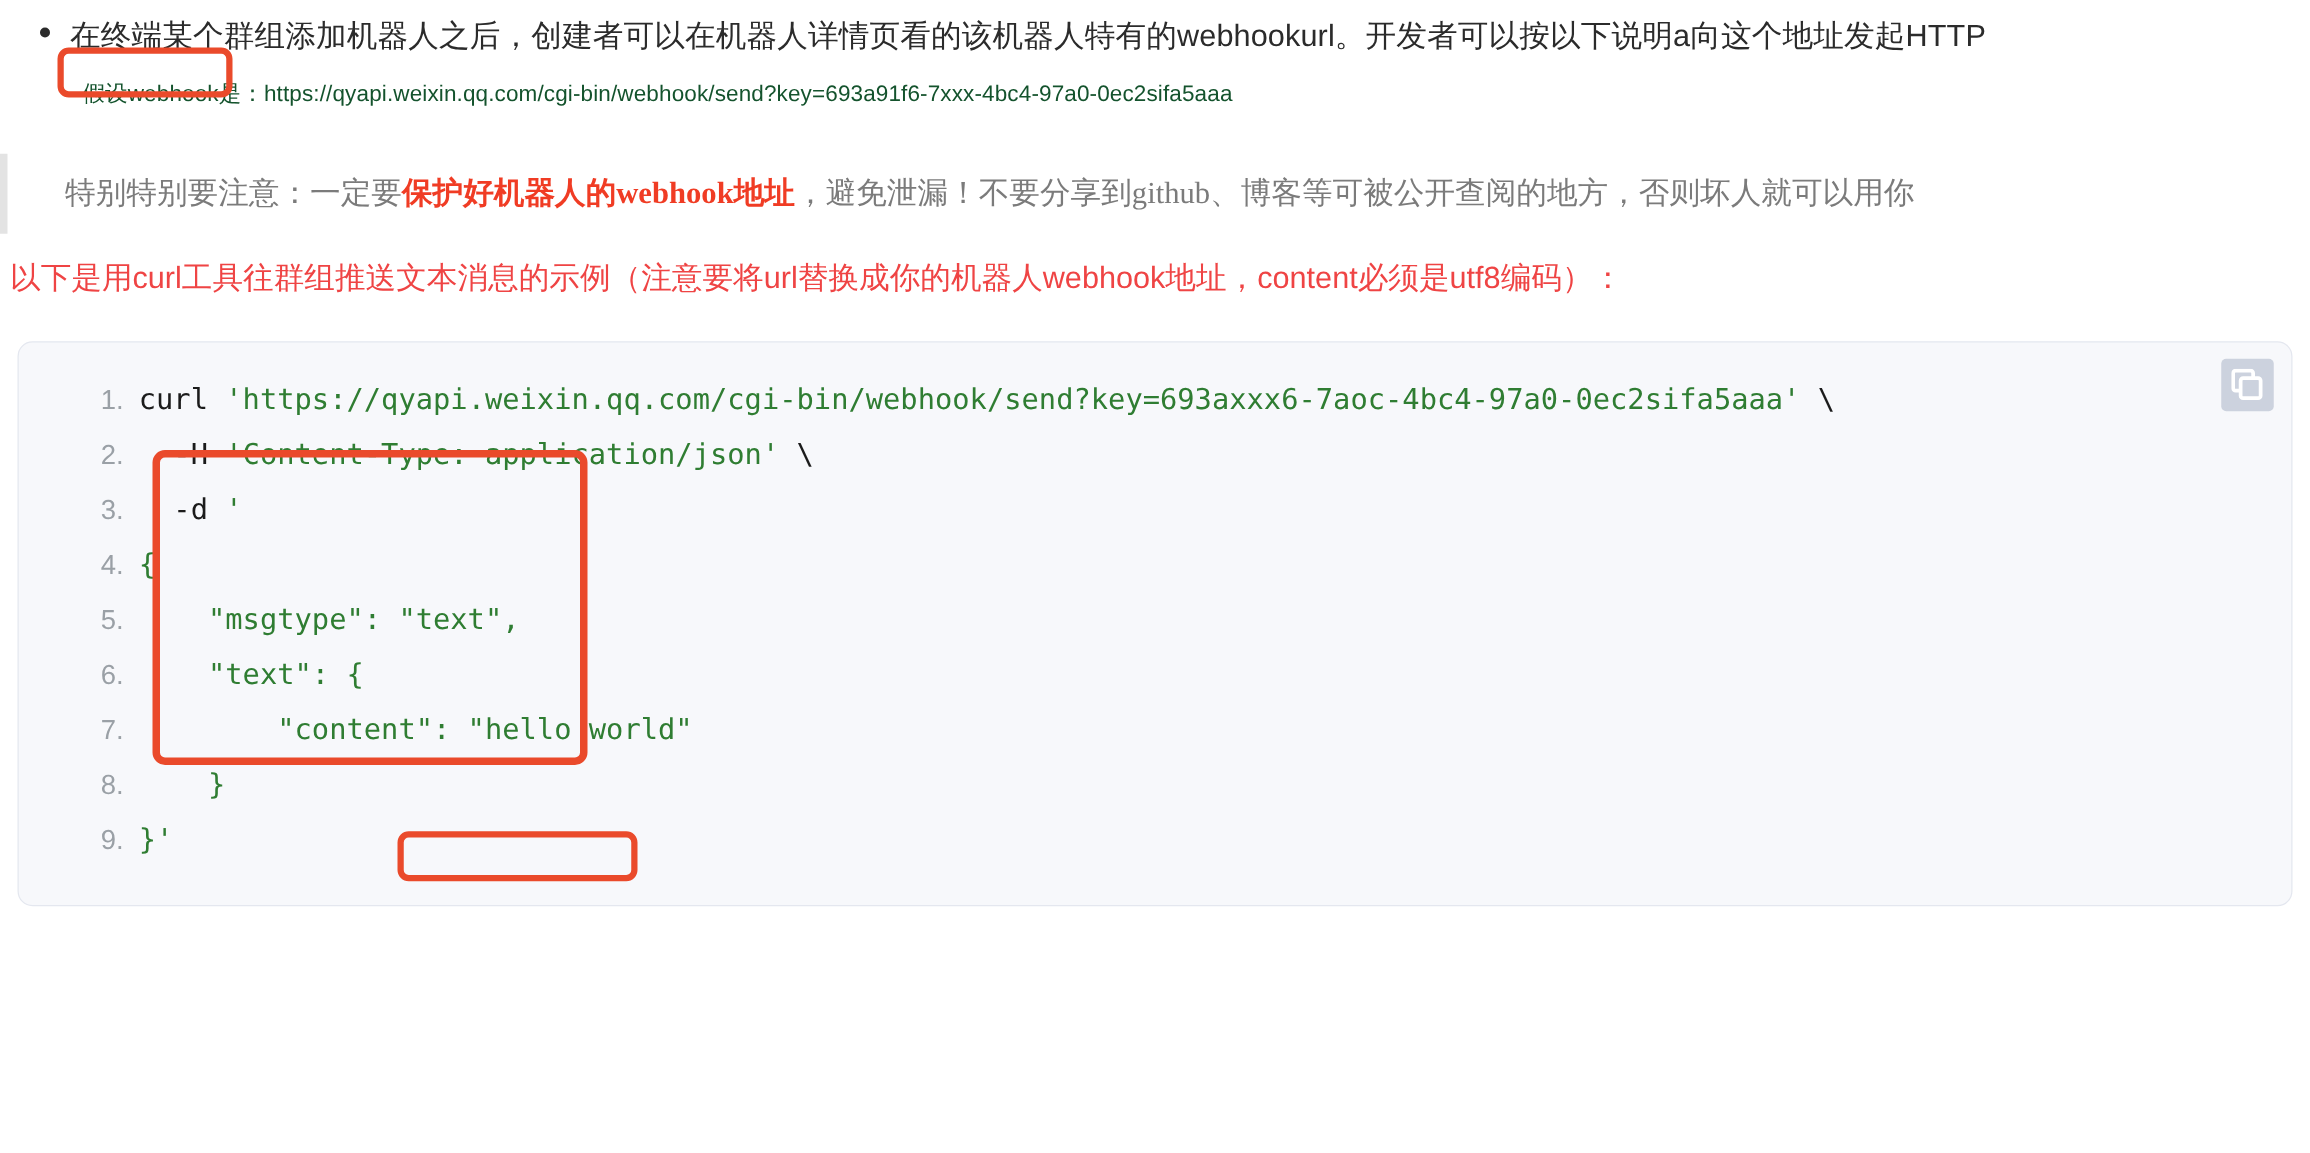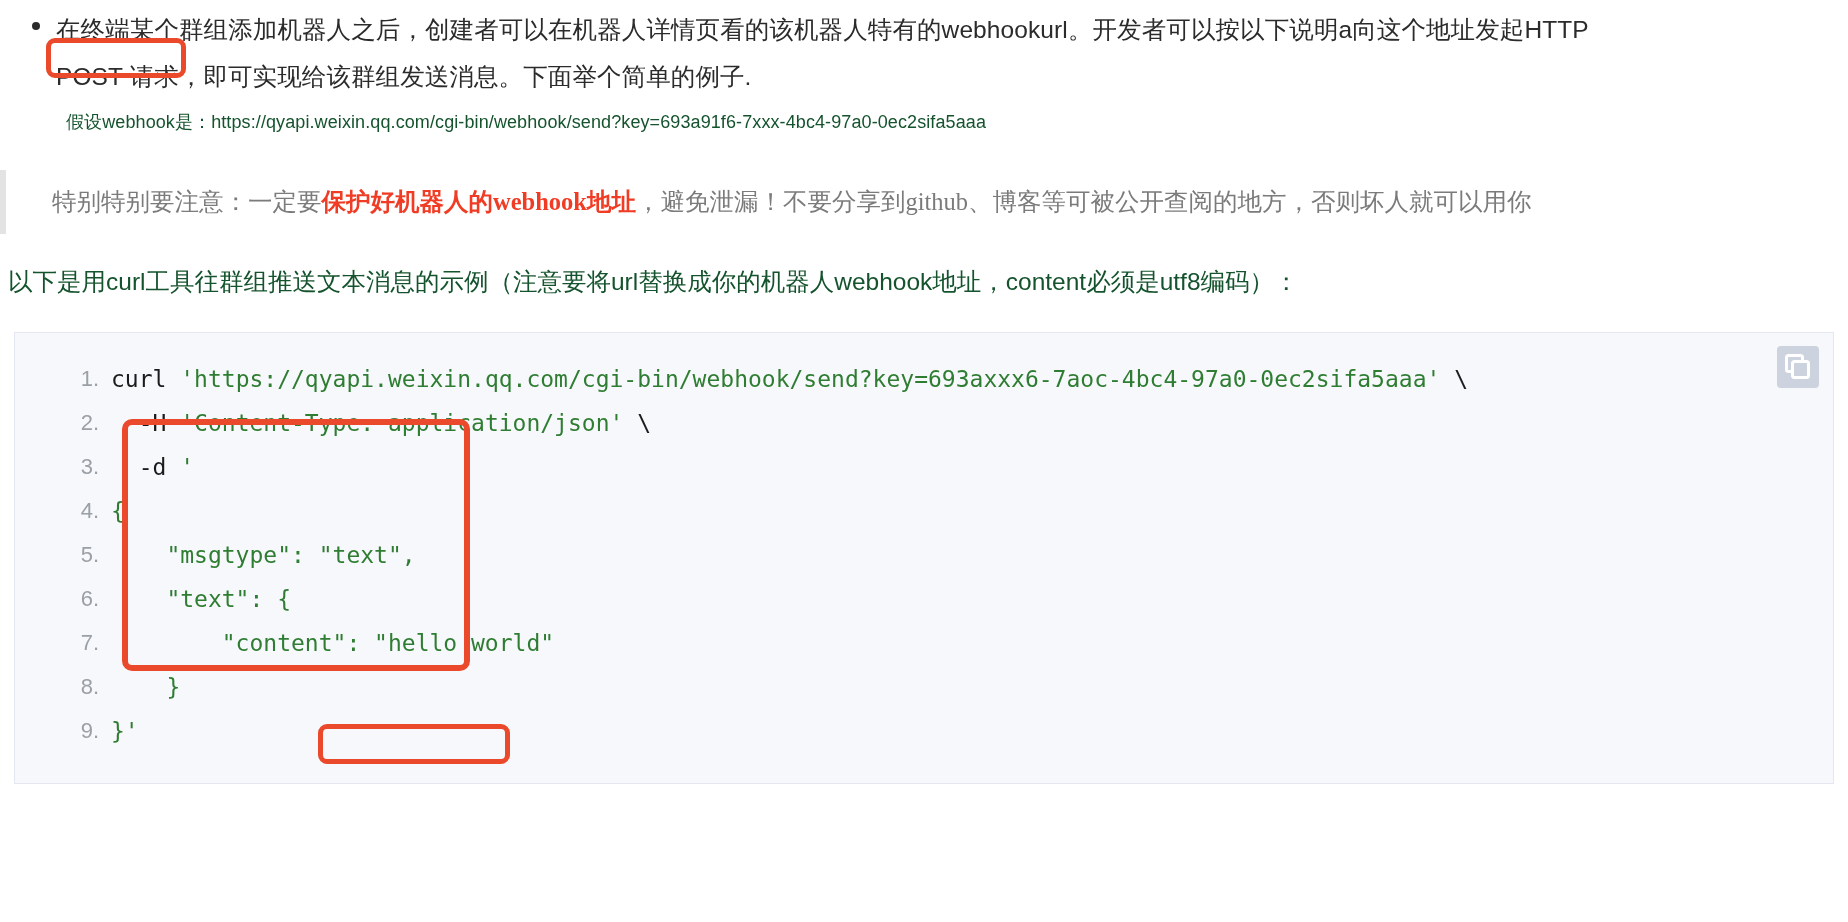--- a/index.html
+++ b/index.html
@@ -87,33 +87,33 @@
     display: block;
     font-family: Liberation Serif, serif;
   }
   .bq-red {
     color: #f03c24;
     font-weight: bold;
   }
 
   
   .para {
-    margin: 28px 0 0 0;
+    margin: 16px 0 0 0;
     padding: 0 0 0 8px;
     font-size: 24.5px;
     line-height: 40px;
-    color: #14532d;
+    color: #ef4444;
   }
 
   
   .codeblock-wrap {
     position: relative;
     margin: 30px 14px 0 14px;
     border: 1px solid #e4e7ef;
-    border-radius: 0;
+    border-radius: 12px;
     background: #f7f8fb;
     padding: 24px 0 30px 0;
     min-height: 418px;
     box-sizing: border-box;
   }
   .copy-btn {
     position: absolute;
     top: 13px;
     right: 14px;
     width: 42px;
@@ -183,23 +183,20 @@
 </style>
 </head>
 <body>
 
 <div class="page">
 
   <ul class="bullet-list">
     <li class="bullet-item">
       <span class="bullet-dot"></span>
       <span>在终端某个群组添加机器人之后，创建者可以在机器人详情页看的该机器人特有的webhookurl。开发者可以按以下说明a向这个地址发起HTTP</span>
-      <span class="bullet-line-2">
-        <span>POST 请求</span><span>，即可实现给该群组发送消息。下面举个简单的例子.</span>
-      </span>
       <span class="sub-line">假设webhook是：https://qyapi.weixin.qq.com/cgi-bin/webhook/send?key=693a91f6-7xxx-4bc4-97a0-0ec2sifa5aaa</span>
     </li>
   </ul>
 
   <div class="annot-post"></div>
 
   <blockquote class="blockquote">
     <span class="bq-line"><span>特别特别要注意：一定要</span><span class="bq-red">保护好机器人的webhook地址</span><span>，避免泄漏！不要分享到github、博客等可被公开查阅的地方，否则坏人就可以用你</span></span>
   </blockquote>
 

